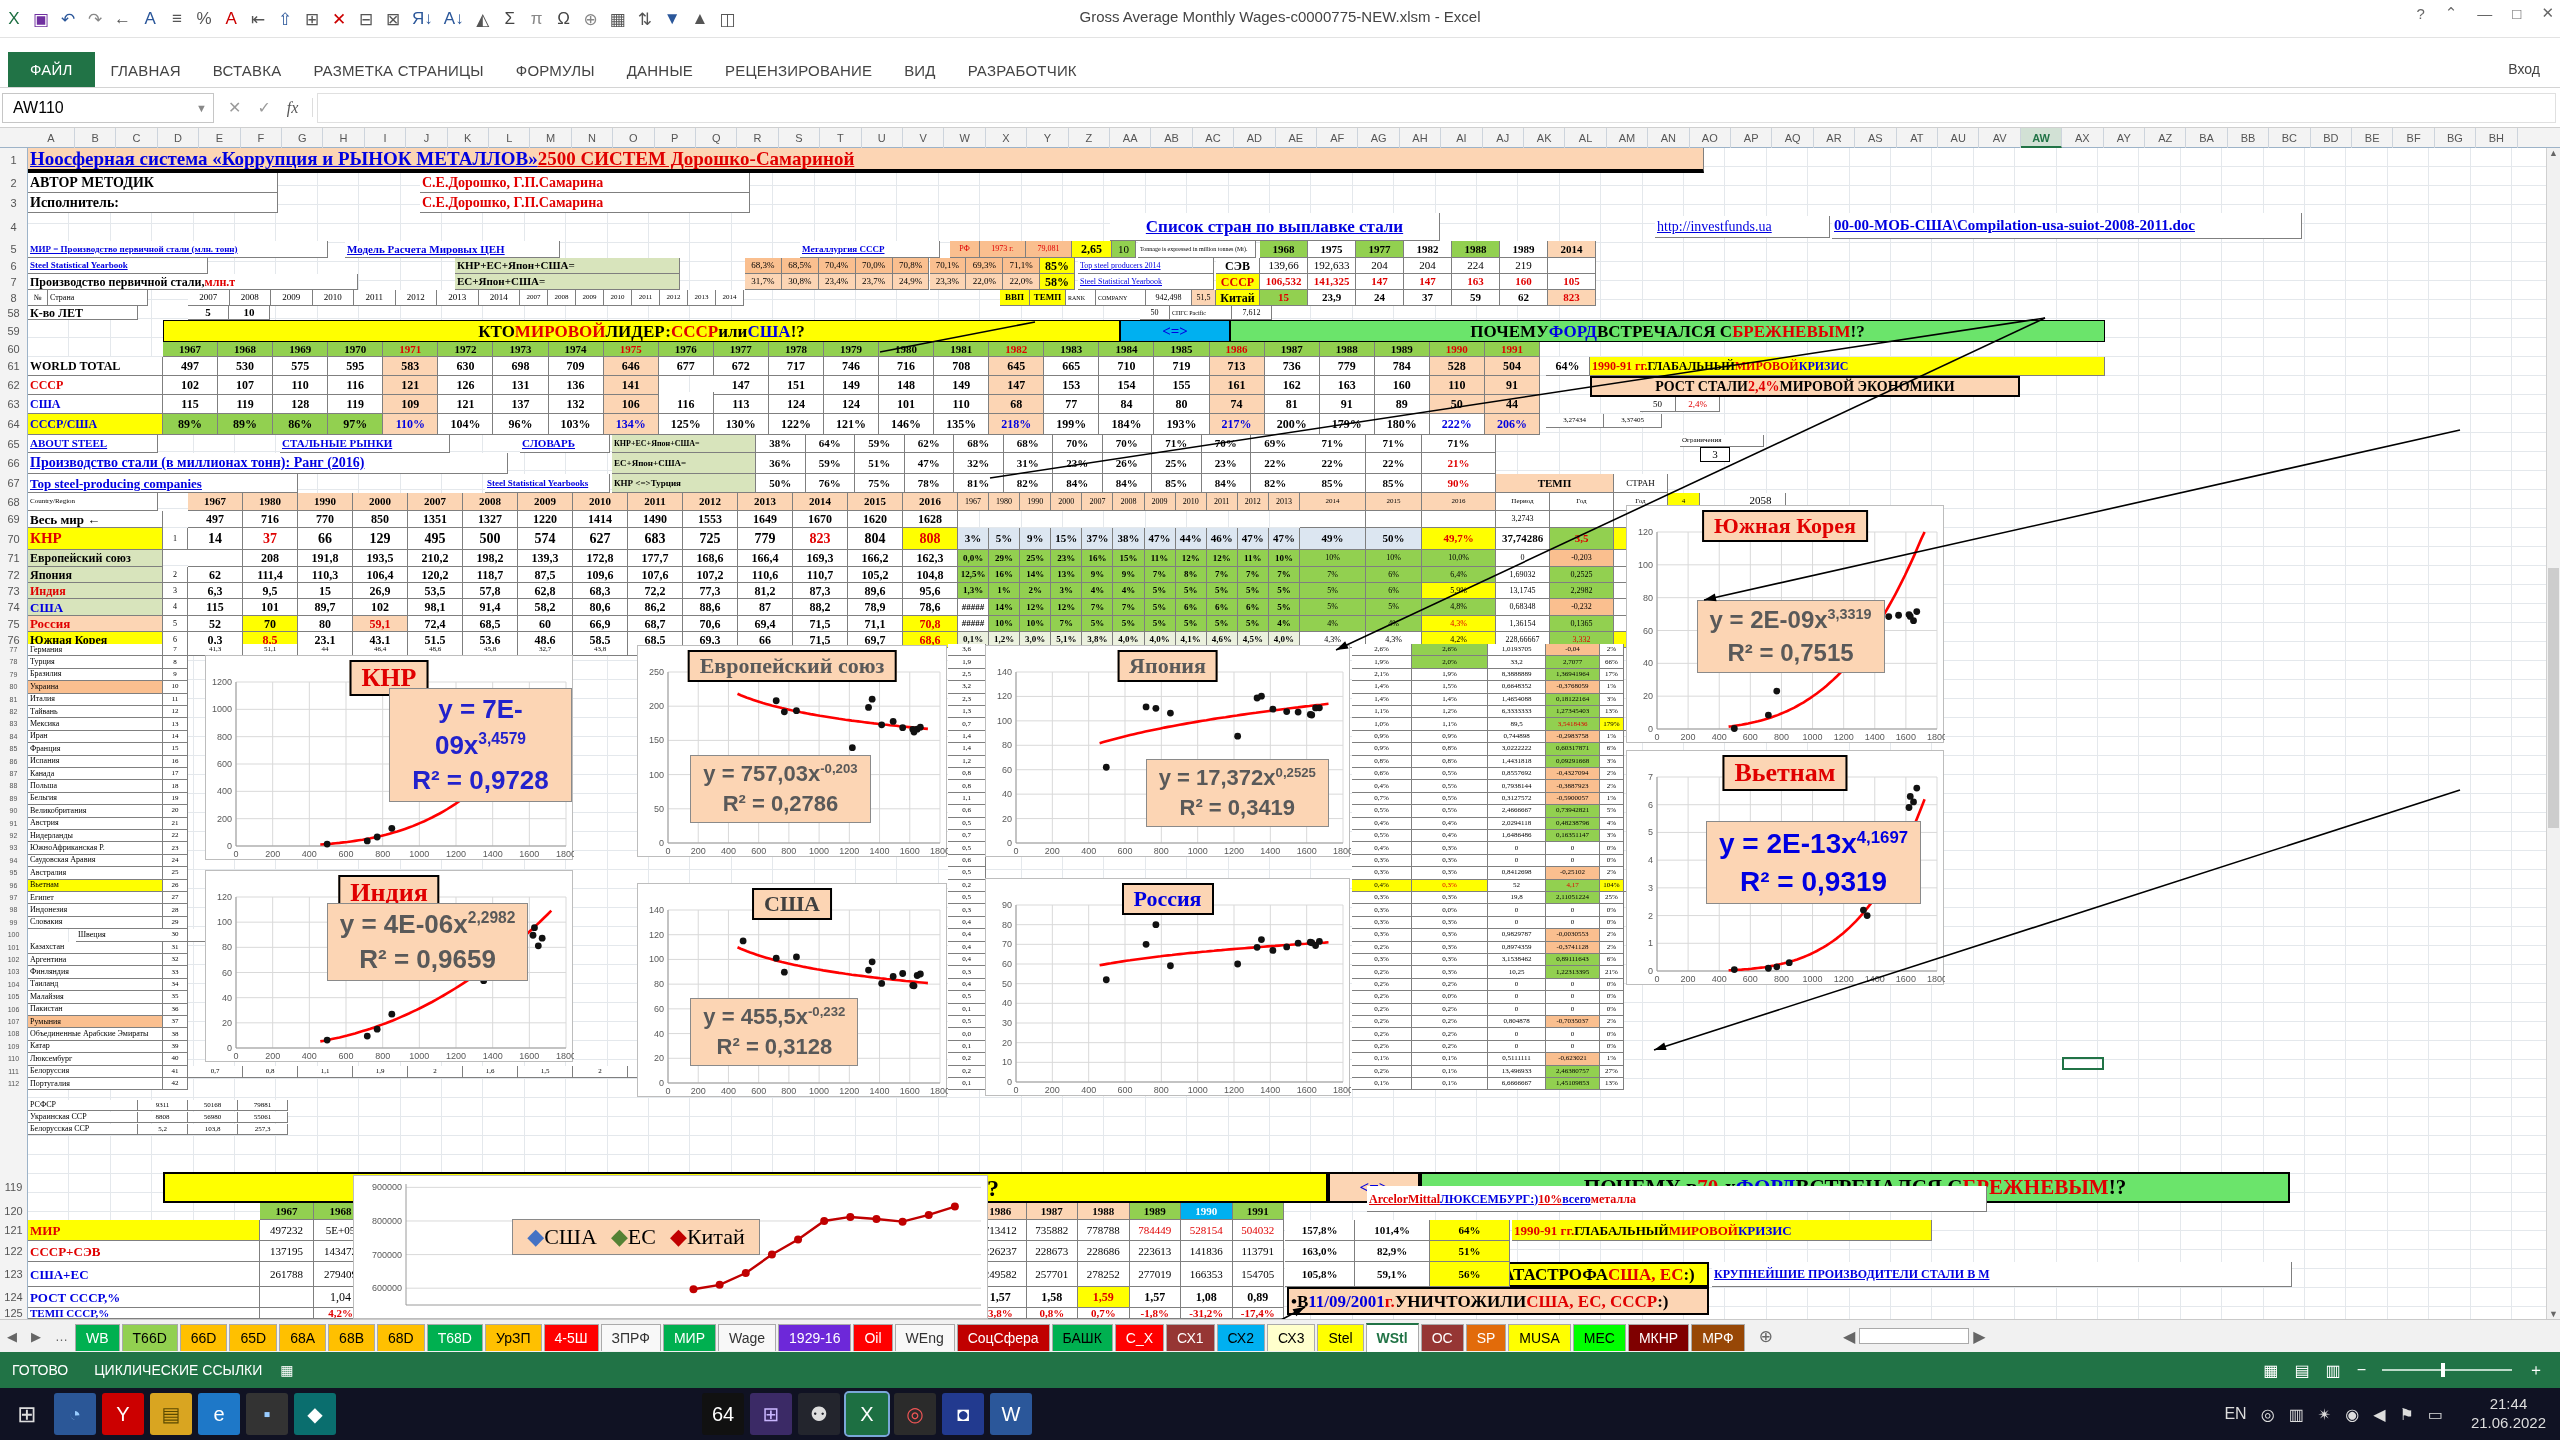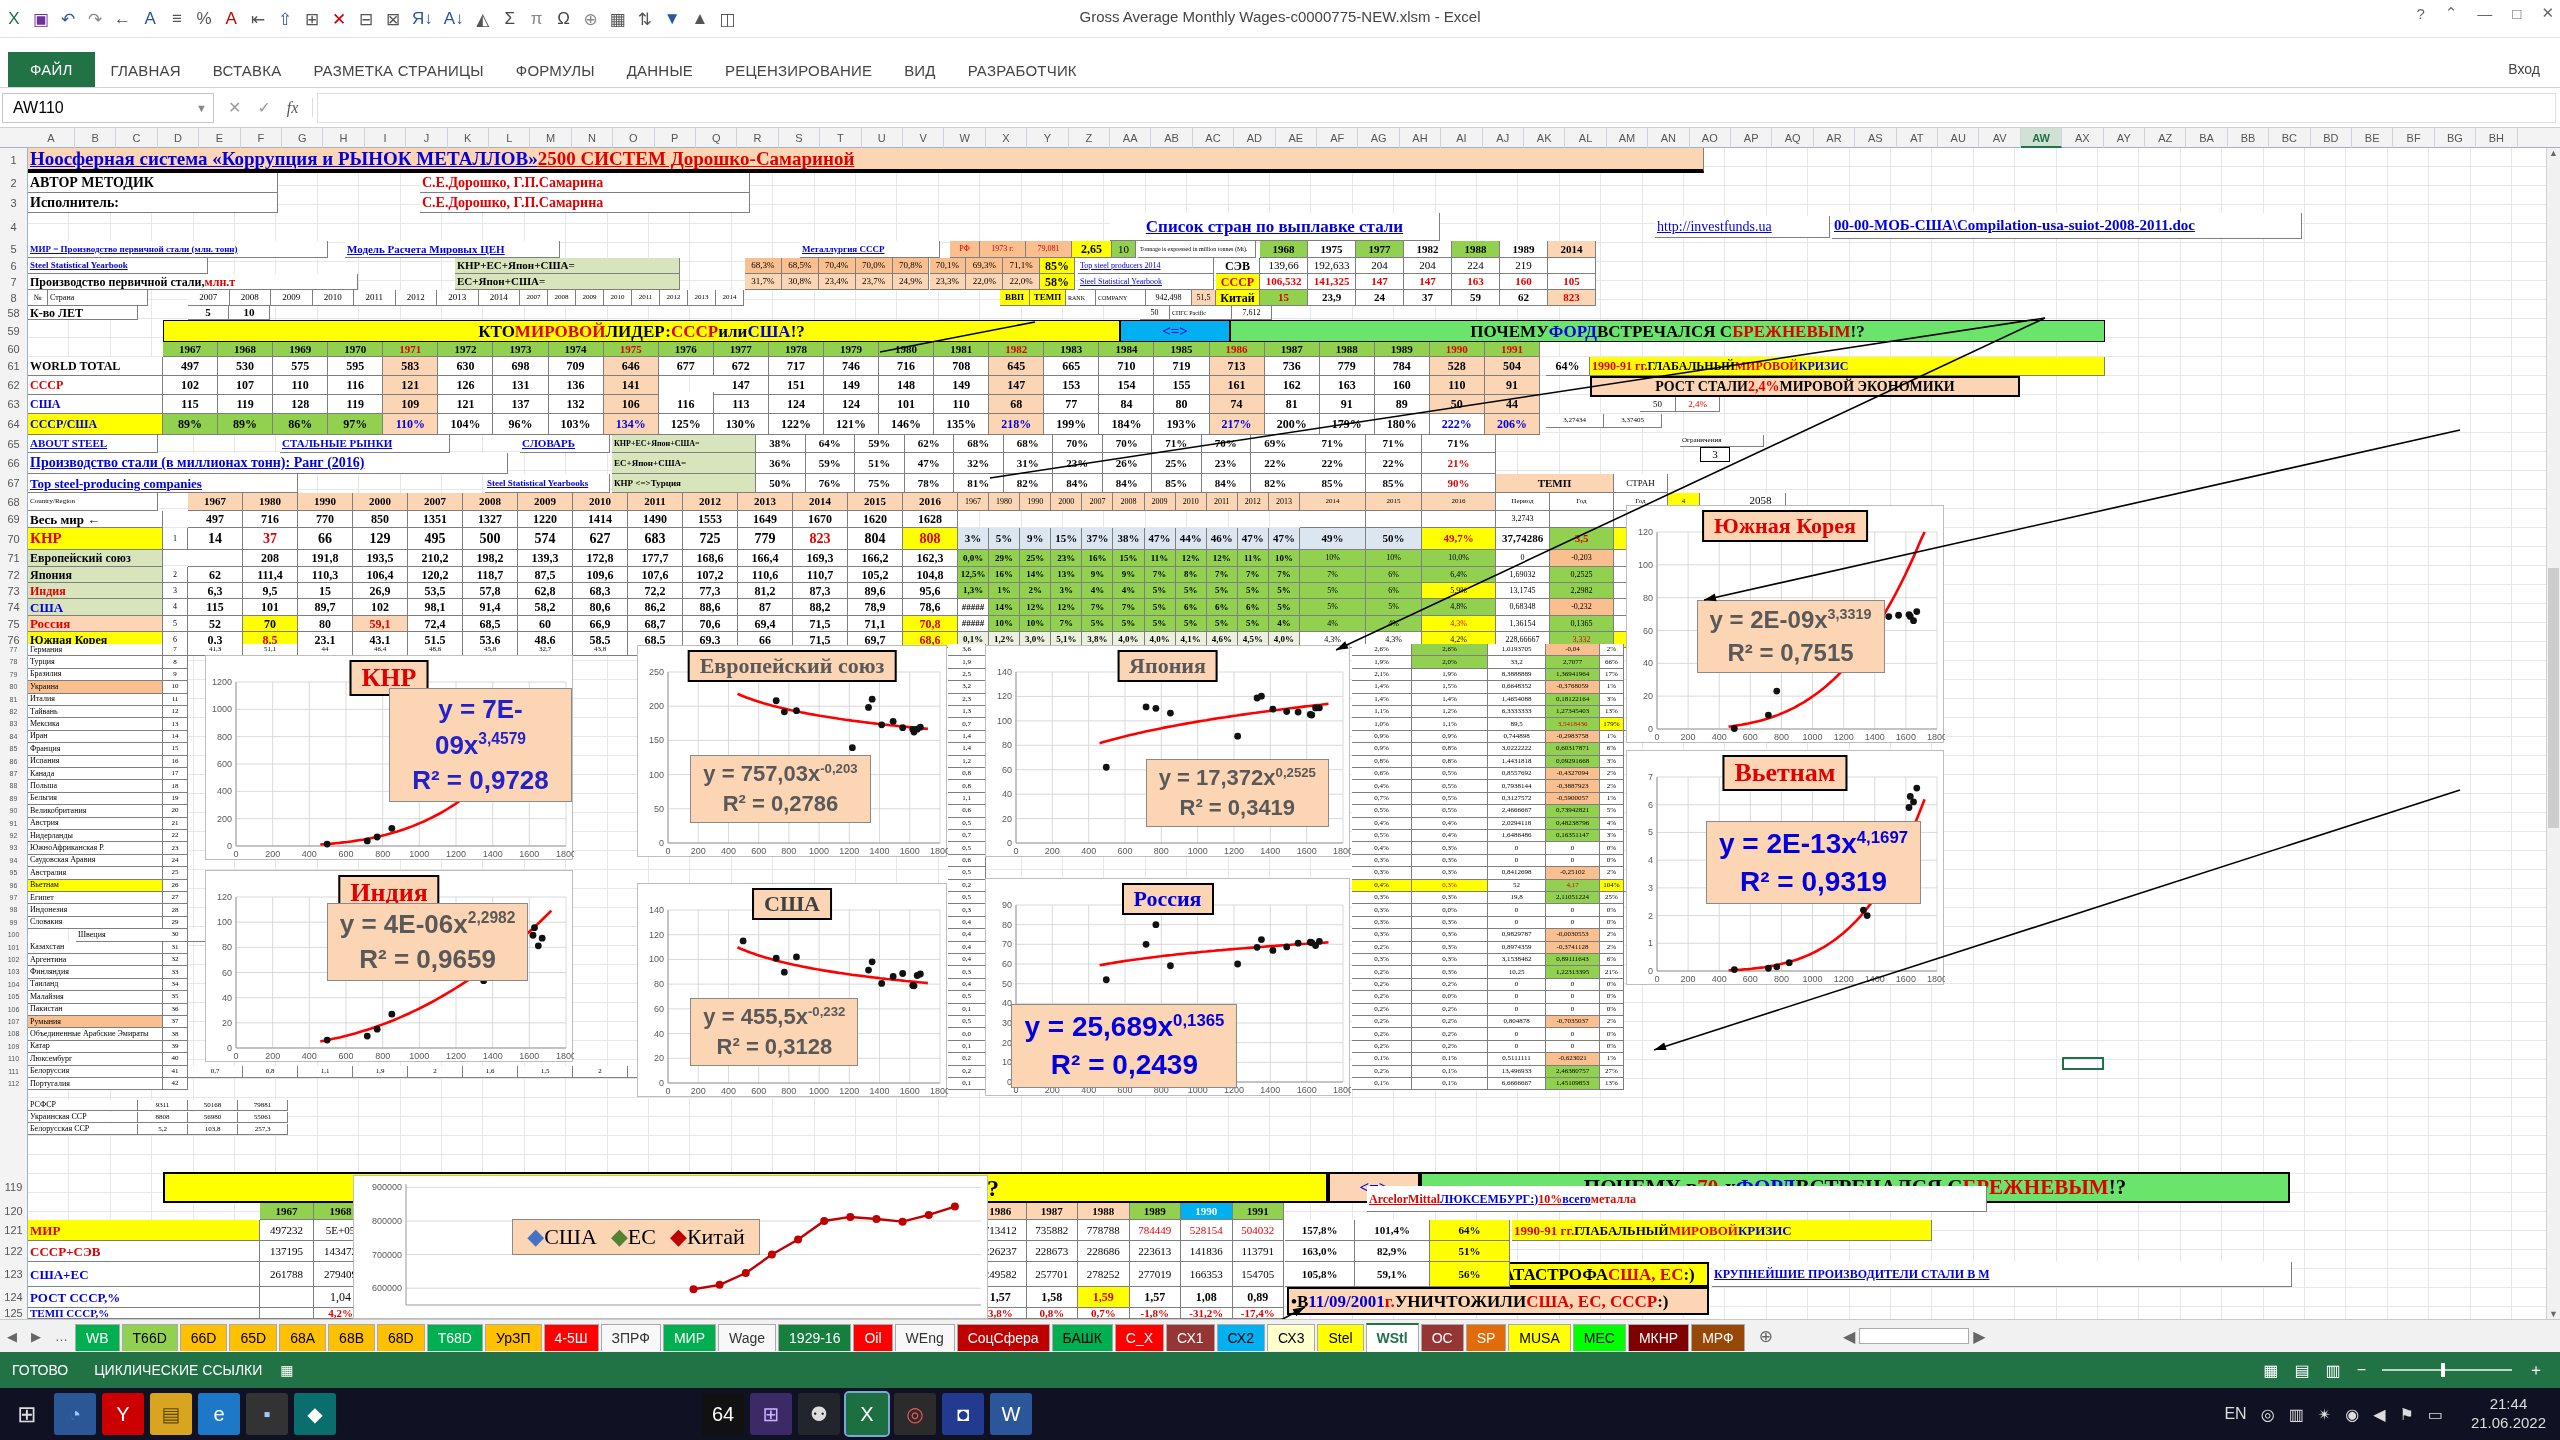--- a/index.html
+++ b/index.html
@@ -1716,21 +1716,21 @@
         <circle cx="275.4316666666667" cy="60.613333333333316" r="3.4" fill="#111"></circle>
         <circle cx="271.07166666666666" cy="68.28333333333333" r="3.4" fill="#111"></circle>
         <circle cx="251.63333333333335" cy="85" r="3.4" fill="#111"></circle>
         <circle cx="286.87666666666667" cy="71.42999999999998" r="3.4" fill="#111"></circle>
         <circle cx="300.68333333333334" cy="67.88999999999999" r="3.4" fill="#111"></circle>
         <circle cx="312.12833333333333" cy="64.15333333333334" r="3.4" fill="#111"></circle>
         <circle cx="329.5683333333333" cy="66.51333333333332" r="3.4" fill="#111"></circle>
         <circle cx="333.3833333333333" cy="62.383333333333354" r="3.4" fill="#111"></circle>
         <circle cx="324.3" cy="63.170000000000016" r="3.4" fill="#111"></circle>
         <circle cx="325.75333333333333" cy="63.76000000000002" r="3.4" fill="#111"></circle>
-      </svg><div class="ctitle" style="color: rgb(0, 0, 224); font-size: 22px;">Россия</div><div class="ceq" style="left: 7%; top: 58%; color: rgb(0, 0, 224); font-size: 28px;">y = 25,689x<sup style="font-size:60%">0,1365</sup><br>R² = 0,2439</div></div>
+      </svg><div class="ctitle" style="color: rgb(0, 0, 224); font-size: 22px;">Россия</div></div>
     <div class="chart" style="left: 1598px; top: 602px; width: 318px; height: 235px; z-index: 2;"><svg width="318" height="235">
         <line x1="30" y1="220" x2="310" y2="220" stroke="#d9d9d9" stroke-width="1"></line>
         <text x="26" y="223" font-size="9" fill="#595959" text-anchor="end">0</text>
         <line x1="30" y1="192.28571428571428" x2="310" y2="192.28571428571428" stroke="#d9d9d9" stroke-width="1"></line>
         <text x="26" y="195.28571428571428" font-size="9" fill="#595959" text-anchor="end">1</text>
         <line x1="30" y1="164.57142857142858" x2="310" y2="164.57142857142858" stroke="#d9d9d9" stroke-width="1"></line>
         <text x="26" y="167.57142857142858" font-size="9" fill="#595959" text-anchor="end">2</text>
         <line x1="30" y1="136.85714285714286" x2="310" y2="136.85714285714286" stroke="#d9d9d9" stroke-width="1"></line>
         <text x="26" y="139.85714285714286" font-size="9" fill="#595959" text-anchor="end">3</text>
         <line x1="30" y1="109.14285714285715" x2="310" y2="109.14285714285715" stroke="#d9d9d9" stroke-width="1"></line>
@@ -1832,21 +1832,21 @@
     <div class="stab" style="background: rgb(255, 192, 0); color: rgb(0, 0, 0);">65D</div>
     <div class="stab" style="background: rgb(255, 192, 0); color: rgb(0, 0, 0);">68A</div>
     <div class="stab" style="background: rgb(255, 192, 0); color: rgb(0, 0, 0);">68B</div>
     <div class="stab" style="background: rgb(255, 192, 0); color: rgb(0, 0, 0);">68D</div>
     <div class="stab" style="background: rgb(0, 176, 80); color: rgb(255, 255, 255);">T68D</div>
     <div class="stab" style="background: rgb(255, 192, 0); color: rgb(0, 0, 0);">УрЗП</div>
     <div class="stab" style="background: rgb(255, 0, 0); color: rgb(255, 255, 255);">4-5Ш</div>
     <div class="stab" style="background: rgb(248, 248, 248); color: rgb(51, 51, 51);">ЗПРФ</div>
     <div class="stab" style="background: rgb(0, 176, 80); color: rgb(255, 255, 255);">МИР</div>
     <div class="stab" style="background: rgb(248, 248, 248); color: rgb(51, 51, 51);">Wage</div>
-    <div class="stab" style="background: #15803d; color: rgb(255, 255, 255);">1929-16</div>
+    <div class="stab" style="background: #6d28d9; color: rgb(255, 255, 255);">1929-16</div>
     <div class="stab" style="background: rgb(255, 0, 0); color: rgb(255, 255, 255);">Oil</div>
     <div class="stab" style="background: rgb(248, 248, 248); color: rgb(51, 51, 51);">WEng</div>
     <div class="stab" style="background: rgb(192, 0, 0); color: rgb(255, 255, 255);">СоцСфера</div>
     <div class="stab" style="background: rgb(0, 176, 80); color: rgb(0, 0, 0);">БАШК</div>
     <div class="stab" style="background: rgb(255, 0, 0); color: rgb(255, 255, 255);">С_Х</div>
     <div class="stab" style="background: rgb(150, 54, 52); color: rgb(255, 255, 255);">СХ1</div>
     <div class="stab" style="background: rgb(0, 176, 240); color: rgb(0, 0, 0);">СХ2</div>
     <div class="stab" style="background: rgb(255, 255, 204); color: rgb(0, 0, 0);">СХ3</div>
     <div class="stab" style="background: rgb(255, 255, 0); color: rgb(0, 0, 0);">Stel</div>
     <div class="stab active" style="background: rgb(255, 255, 255); color: rgb(33, 115, 70);">WStl</div>

